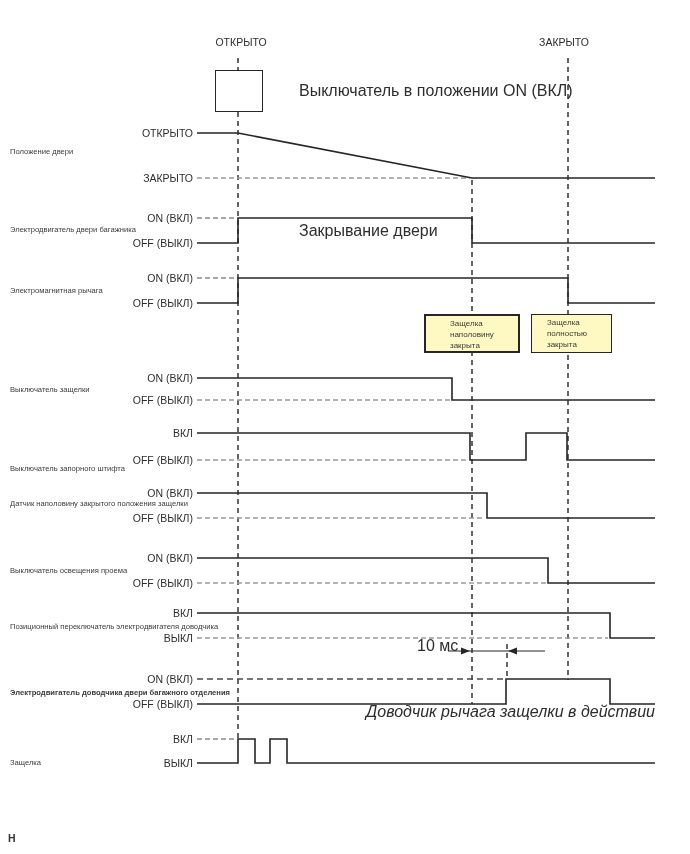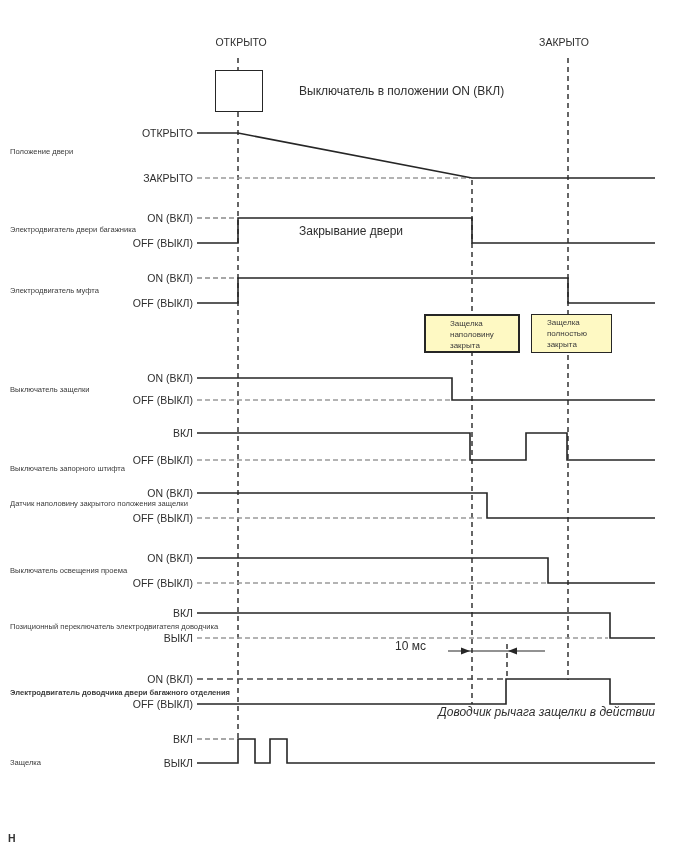--- a/index.html
+++ b/index.html
@@ -5,21 +5,21 @@
   html,body{margin:0;padding:0;background:#ffffff;}
   #stage{
     position:relative;width:690px;height:854px;background:#ffffff;
     font-family:"Liberation Sans", sans-serif;color:#2e2e2e;overflow:hidden;
   }
   #stage svg{position:absolute;left:0;top:0;}
   .abs{position:absolute;white-space:nowrap;}
   .lvl{font-size:10.5px;text-align:right;transform:translateY(-50%);right:497px;}
   .rowname{font-size:7.6px;transform:translateY(-50%);left:10px;color:#3a3a3a;}
   .marker{font-size:10.5px;transform:translate(-50%,0);}
-  .note{font-size:12px;transform:translateY(-50%);padding-left:27px;}
+  .note{font-size:16px;transform:translateY(-50%);padding-left:27px;}
   .whitebox{position:absolute;background:#ffffff;border:1.5px solid #262626;box-sizing:border-box;}
   .latchbox{position:absolute;background:#fef9c3;box-sizing:border-box;font-size:8px;line-height:11px;padding-top:2px;color:#3a3a3a;}
   .footnote{font-size:10.5px;font-weight:700;color:#333;}
 </style>
 </head>
 <body>
 
 <div id="stage">
 
   <svg width="690" height="854" viewBox="0 0 690 854">
@@ -57,21 +57,21 @@
   </svg>
 
   <div class="abs marker" style="left:241px;top:36px;">ОТКРЫТО</div>
   <div class="abs marker" style="left:564px;top:36px;">ЗАКРЫТО</div>
 
   <div class="whitebox" style="left:215px;top:70px;width:48px;height:42px;"></div>
   <div class="abs note" style="left:272px;top:91px;">Выключатель в положении ON (ВКЛ)</div>
 
   <div class="abs rowname" style="top:151px;">Положение двери</div>
   <div class="abs rowname" style="top:229px;">Электродвигатель двери багажника</div>
-  <div class="abs rowname" style="top:290px;">Электродвигатель муфта</div>
+  <div class="abs rowname" style="top:290px;">Электромагнитная рычага</div>
   <div class="abs rowname" style="top:389px;">Выключатель защелки</div>
   <div class="abs rowname" style="top:468px;">Выключатель запорного штифта</div>
   <div class="abs rowname" style="top:503px;">Датчик наполовину закрытого положения защелки</div>
   <div class="abs rowname" style="top:570px;">Выключатель освещения проема</div>
   <div class="abs rowname" style="top:626px;">Позиционный переключатель электродвигателя доводчика</div>
   <div class="abs rowname" style="top:692px;font-weight:bold;">Электродвигатель доводчика двери багажного отделения</div>
   <div class="abs rowname" style="top:762px;">Защелка</div>
 
   <div class="abs lvl" style="top:133px;">ОТКРЫТО</div>
   <div class="abs lvl" style="top:178px;">ЗАКРЫТО</div>
@@ -88,21 +88,21 @@
   <div class="abs lvl" style="top:558px;">ON (ВКЛ)</div>
   <div class="abs lvl" style="top:583px;">OFF (ВЫКЛ)</div>
   <div class="abs lvl" style="top:613px;">ВКЛ</div>
   <div class="abs lvl" style="top:638px;">ВЫКЛ</div>
   <div class="abs lvl" style="top:679px;">ON (ВКЛ)</div>
   <div class="abs lvl" style="top:704px;">OFF (ВЫКЛ)</div>
   <div class="abs lvl" style="top:739px;">ВКЛ</div>
   <div class="abs lvl" style="top:763px;">ВЫКЛ</div>
 
   <div class="abs note" style="left:272px;top:231px;">Закрывание двери</div>
-  <div class="abs note" style="left:368px;top:646px;">10 мс</div>
+  <div class="abs note" style="left:390px;top:646px;">10 мс</div>
   <div class="abs note" style="right:35px;top:712px;left:auto;font-style:italic;">Доводчик рычага защелки в действии</div>
 
   <div class="latchbox" style="left:424px;top:314px;width:96px;height:39px;border:2px solid #262626;padding-left:24px;">
     <div>Защелка</div>
     <div>наполовину</div>
     <div>закрыта</div>
   </div>
   <div class="latchbox" style="left:531px;top:314px;width:81px;height:39px;border:1.5px solid #262626;padding-left:15px;">
     <div>Защелка</div>
     <div>полностью</div>

